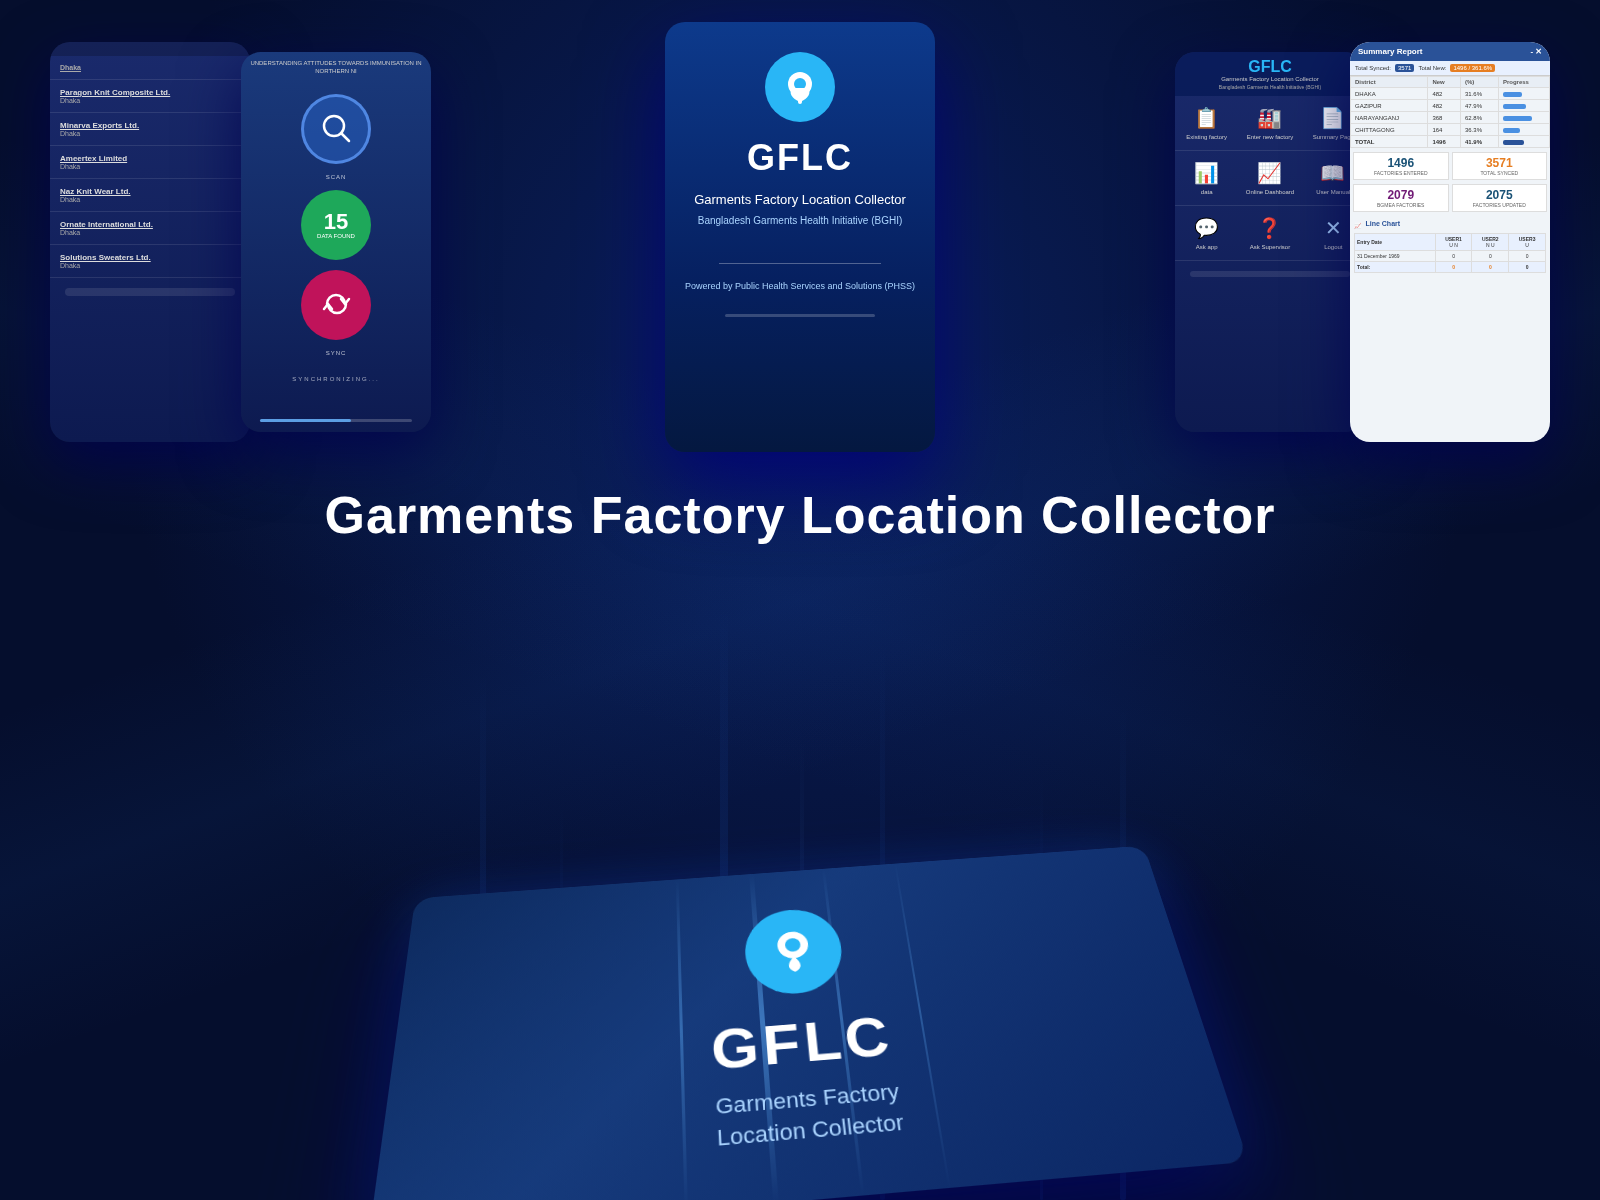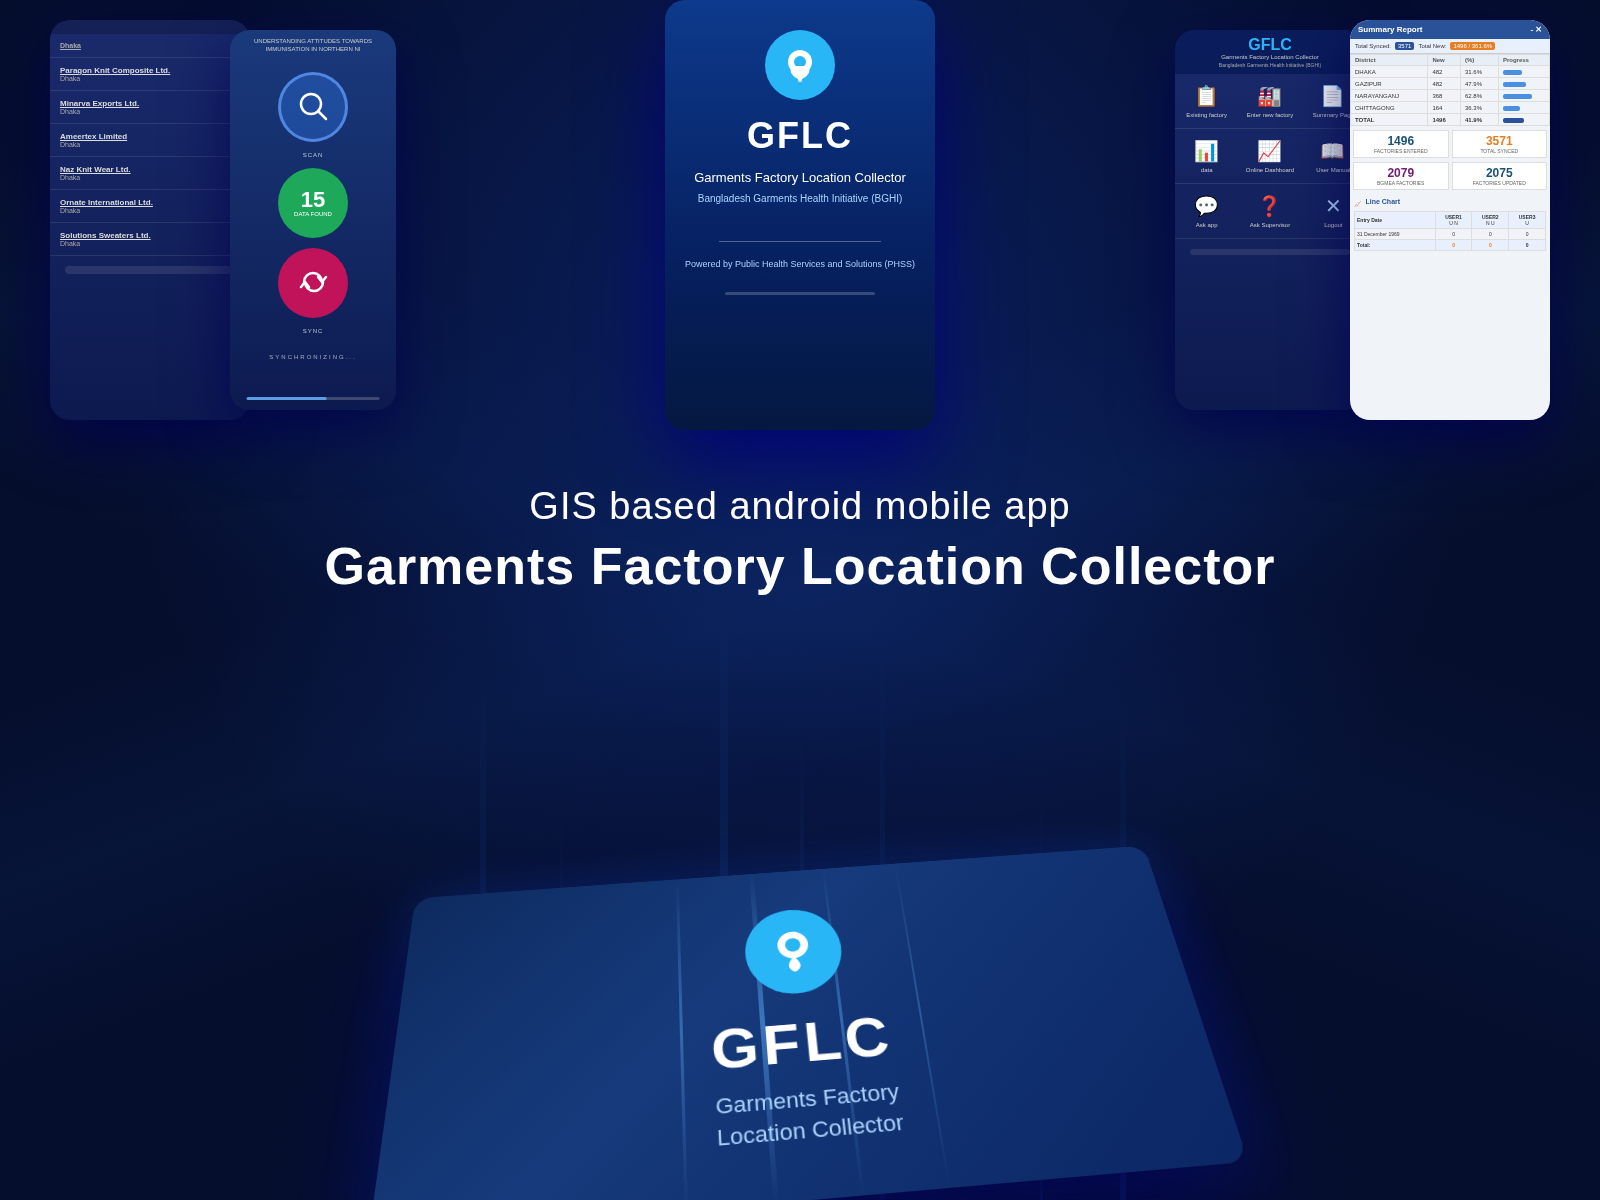--- a/index.html
+++ b/index.html
@@ -52,36 +52,37 @@
       align-items: flex-end;
     }
 
     
     .phone-screen {
       position: absolute;
       border-radius: 20px;
       overflow: hidden;
       background: #0a1a4a;
       box-shadow: 0 20px 60px rgba(0,0,80,0.8);
+      margin-top: 22px;
     }
 
     
     .phone-left {
       width: 200px;
       height: 400px;
       left: 50px;
       top: 20px;
       background: linear-gradient(180deg, #1a2a6c 0%, #0d1a50 100%);
     }
 
     
     .phone-left-center {
-      width: 166px;
+      width: 190px;
       height: 380px;
-      left: 230px;
+      left: 241px;
       top: 30px;
       background: linear-gradient(180deg, #1a3a7c 0%, #0d1a50 100%);
     }
 
     
     .phone-center {
       width: 270px;
       height: 430px;
       left: 50%;
       transform: translateX(-50%);
@@ -685,21 +686,20 @@
             <td style="padding:2px;border:1px solid #ddd;text-align:center;">0</td>
           </tr>
         </tbody>
       </table>
     </div>
   </div>
 
 </div>
 
 <div style="position:absolute;top:455px;left:0;width:100%;text-align:center;z-index:20;padding:30px 0 20px;">
-  <div style="font-size:38px;color:white;font-weight:300;letter-spacing:1px;margin-bottom:8px;">GIS based android mobile app</div>
   <div style="font-size:52px;color:white;font-weight:bold;letter-spacing:1px;">Garments Factory Location Collector</div>
 </div>
 
 <div class="tablet-area">
   <div class="tablet-device">
 
     <div style="position:absolute;top:0;left:0;width:100%;height:100%;background:linear-gradient(135deg, rgba(20,80,180,0.3) 0%, rgba(10,40,120,0.5) 100%);z-index:1;"></div>
 
     <div style="position:absolute;top:0;left:35%;width:3px;height:100%;background:linear-gradient(to bottom,transparent,rgba(100,180,255,0.4),transparent);z-index:2;"></div>
     <div style="position:absolute;top:0;left:45%;width:5px;height:100%;background:linear-gradient(to bottom,transparent,rgba(100,180,255,0.5),transparent);z-index:2;"></div>

